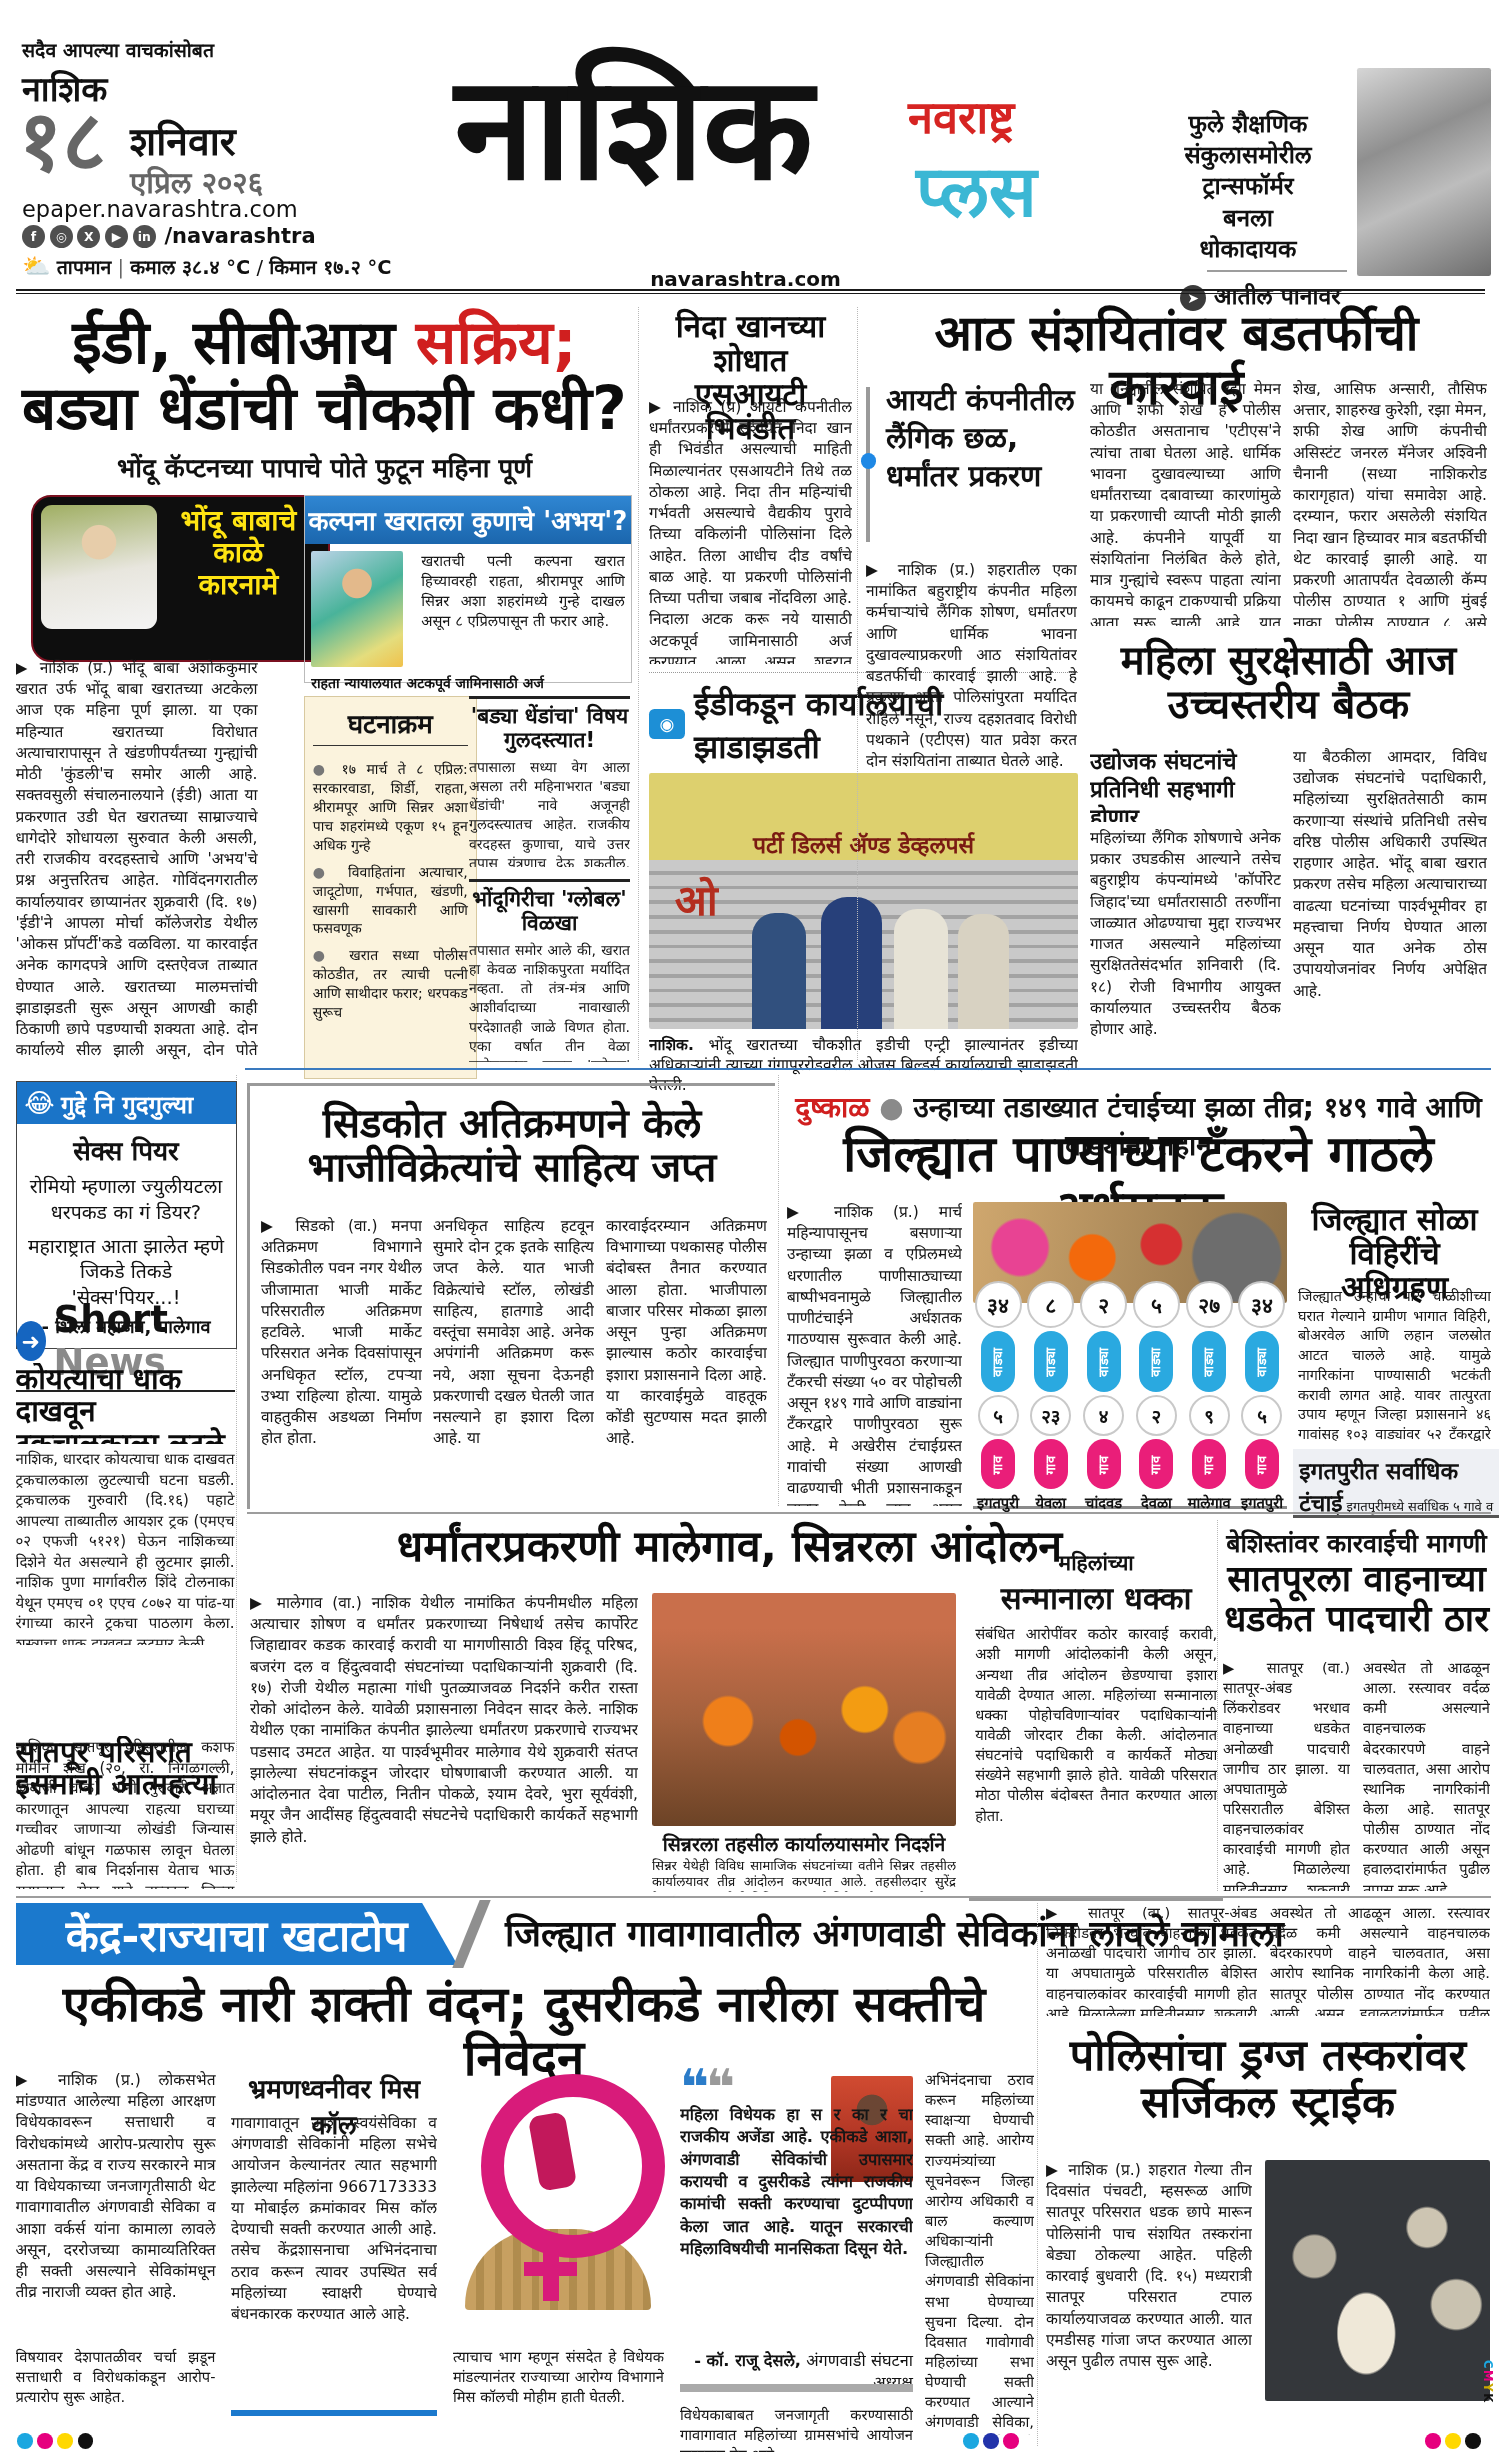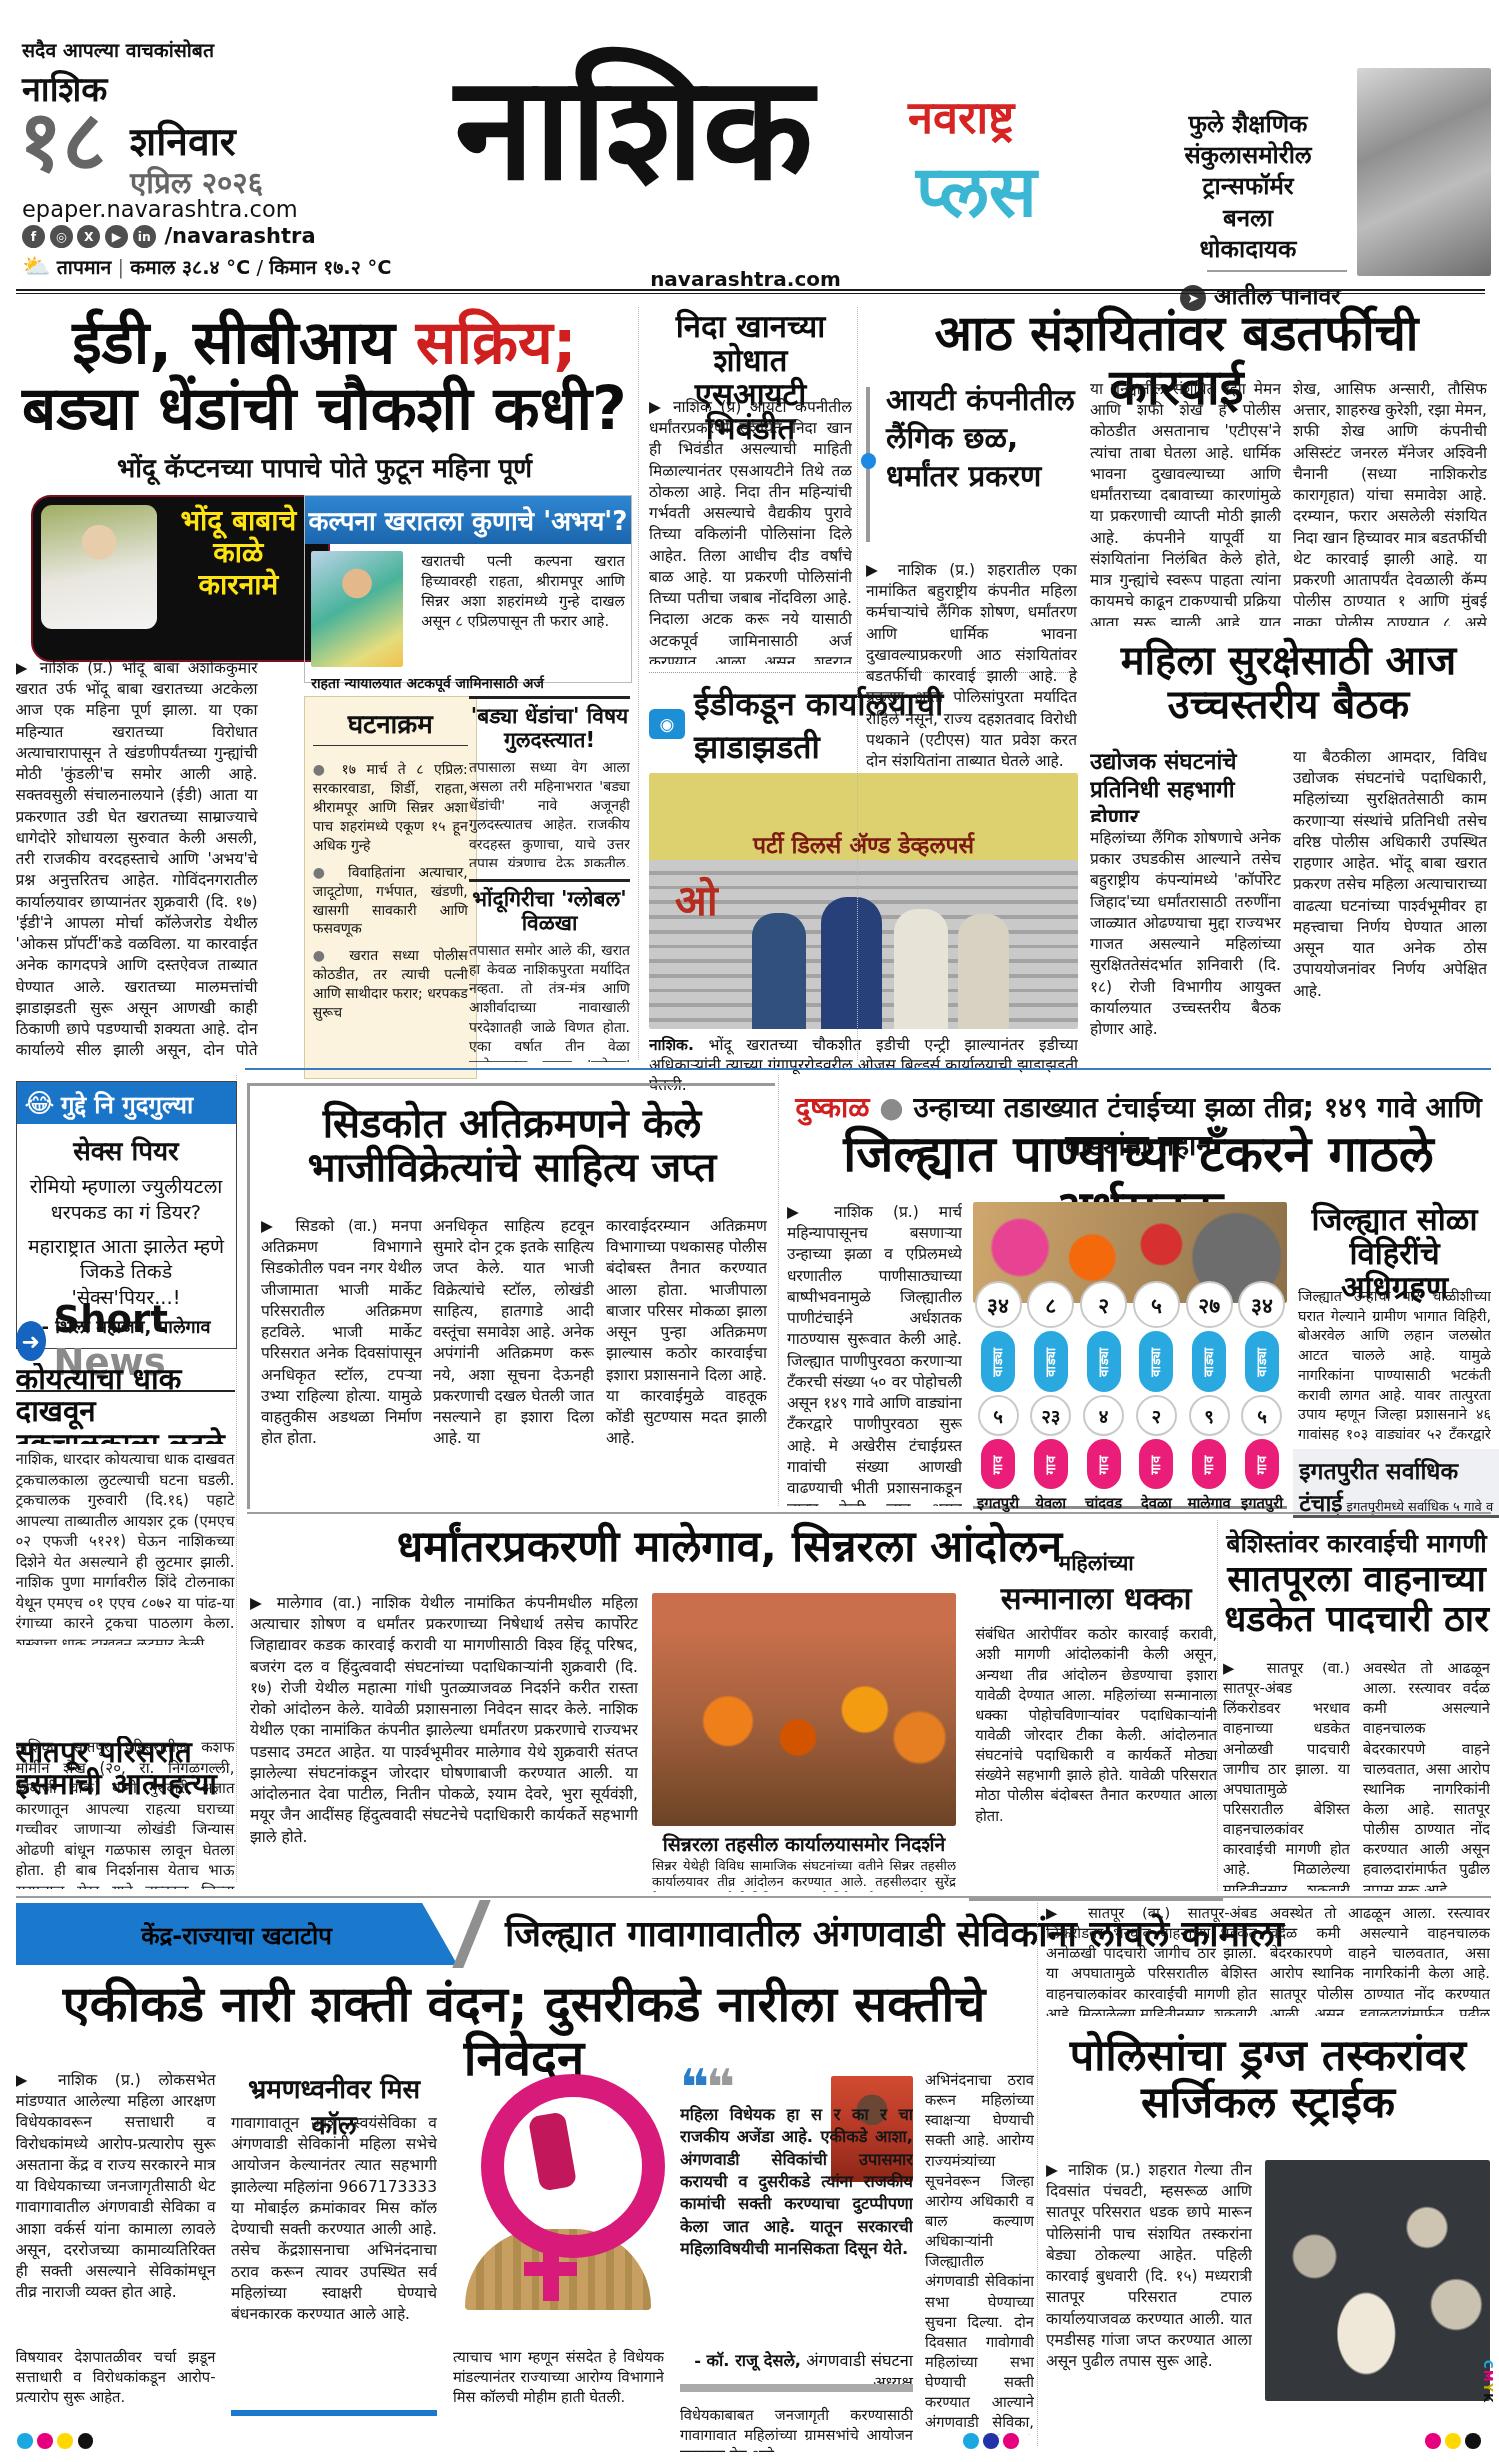--- a/index.html
+++ b/index.html
@@ -313,21 +313,21 @@
     <div class="abs hl ctr pre" style="left:1223px;top:1559px;width:267px;font-size:36px">सातपूरला वाहनाच्या
 धडकेत पादचारी ठार</div>
     <div class="abs bt clip" style="left:1223px;top:1658px;width:127px;height:233px;font-size:14.7px">▶ सातपूर (वा.) सातपूर-अंबड लिंकरोडवर भरधाव वाहनाच्या धडकेत अनोळखी पादचारी जागीच ठार झाला. या अपघातामुळे परिसरातील बेशिस्त वाहनचालकांवर कारवाईची मागणी होत आहे. मिळालेल्या माहितीनुसार, शुक्रवारी (दि. १७) सकाळी ७ वाजेच्या सुमारास मृत</div>
     <div class="abs bt clip" style="left:1363px;top:1658px;width:127px;height:233px;font-size:14.7px">अवस्थेत तो आढळून आला. रस्त्यावर वर्दळ कमी असल्याने वाहनचालक बेदरकारपणे वाहने चालवतात, असा आरोप स्थानिक नागरिकांनी केला आहे. सातपूर पोलीस ठाण्यात नोंद करण्यात आली असून हवालदारांमार्फत पुढील तपास सुरू आहे.</div>
   </section>
 
   <section>
     <div class="abs hrule" style="left:15.5px;top:1896px;width:1475px;height:1.6px"></div>
 
     <div class="abs" style="left:15.5px;top:1903px;width:442px;height:62px;background:#1b79cd;clip-path:polygon(0 0,92% 0,100% 100%,0 100%);display:flex;align-items:center;justify-content:center">
-      <span class="xb" style="color:#000000;font-size:24px">केंद्र-राज्याचा खटाटोप</span>
+      <span class="xb" style="color:#ffffff;font-size:43px">केंद्र-राज्याचा खटाटोप</span>
     </div>
     <div class="abs" style="left:466px;top:1900px;width:11px;height:68px;background:#8f8f8f;transform:skewX(-22deg)"></div>
     <div class="abs hl" style="left:505px;top:1914px;width:994px;font-size:36px">जिल्ह्यात गावागावातील अंगणवाडी सेविकांना लावले कामाला</div>
     <div class="abs hl ctr" style="left:15.5px;top:1978px;width:1017px;font-size:49px">एकीकडे नारी शक्ती वंदन; दुसरीकडे नारीला सक्तीचे निवेदन</div>
 
     <div class="abs bt clip" style="left:15.5px;top:2070px;width:200px;height:365px">▶ नाशिक (प्र.) लोकसभेत मांडण्यात आलेल्या महिला आरक्षण विधेयकावरून सत्ताधारी व विरोधकांमध्ये आरोप-प्रत्यारोप सुरू असताना केंद्र व राज्य सरकारने मात्र या विधेयकाच्या जनजागृतीसाठी थेट गावागावातील अंगणवाडी सेविका व आशा वर्कर्स यांना कामाला लावले असून, दररोजच्या कामाव्यतिरिक्त ही सक्ती असल्याने सेविकांमधून तीव्र नाराजी व्यक्त होत आहे.</div>
     <div class="abs b ctr" style="left:231px;top:2070px;width:206px;font-size:26px">भ्रमणध्वनीवर मिस कॉल</div>
     <div class="abs bt clip" style="left:231px;top:2113px;width:206px;height:287px">गावागावातून आशा स्वयंसेविका व अंगणवाडी सेविकांनी महिला सभेचे आयोजन केल्यानंतर त्यात सहभागी झालेल्या महिलांना 9667173333 या मोबाईल क्रमांकावर मिस कॉल देण्याची सक्ती करण्यात आली आहे. तसेच केंद्रशासनाचा अभिनंदनाचा ठराव करून त्यावर उपस्थित सर्व महिलांच्या स्वाक्षरी घेण्याचे बंधनकारक करण्यात आले आहे.</div>
     <div class="abs" style="left:231px;top:2410px;width:206px;height:6.2px;background:#1b79cd"></div>
 

